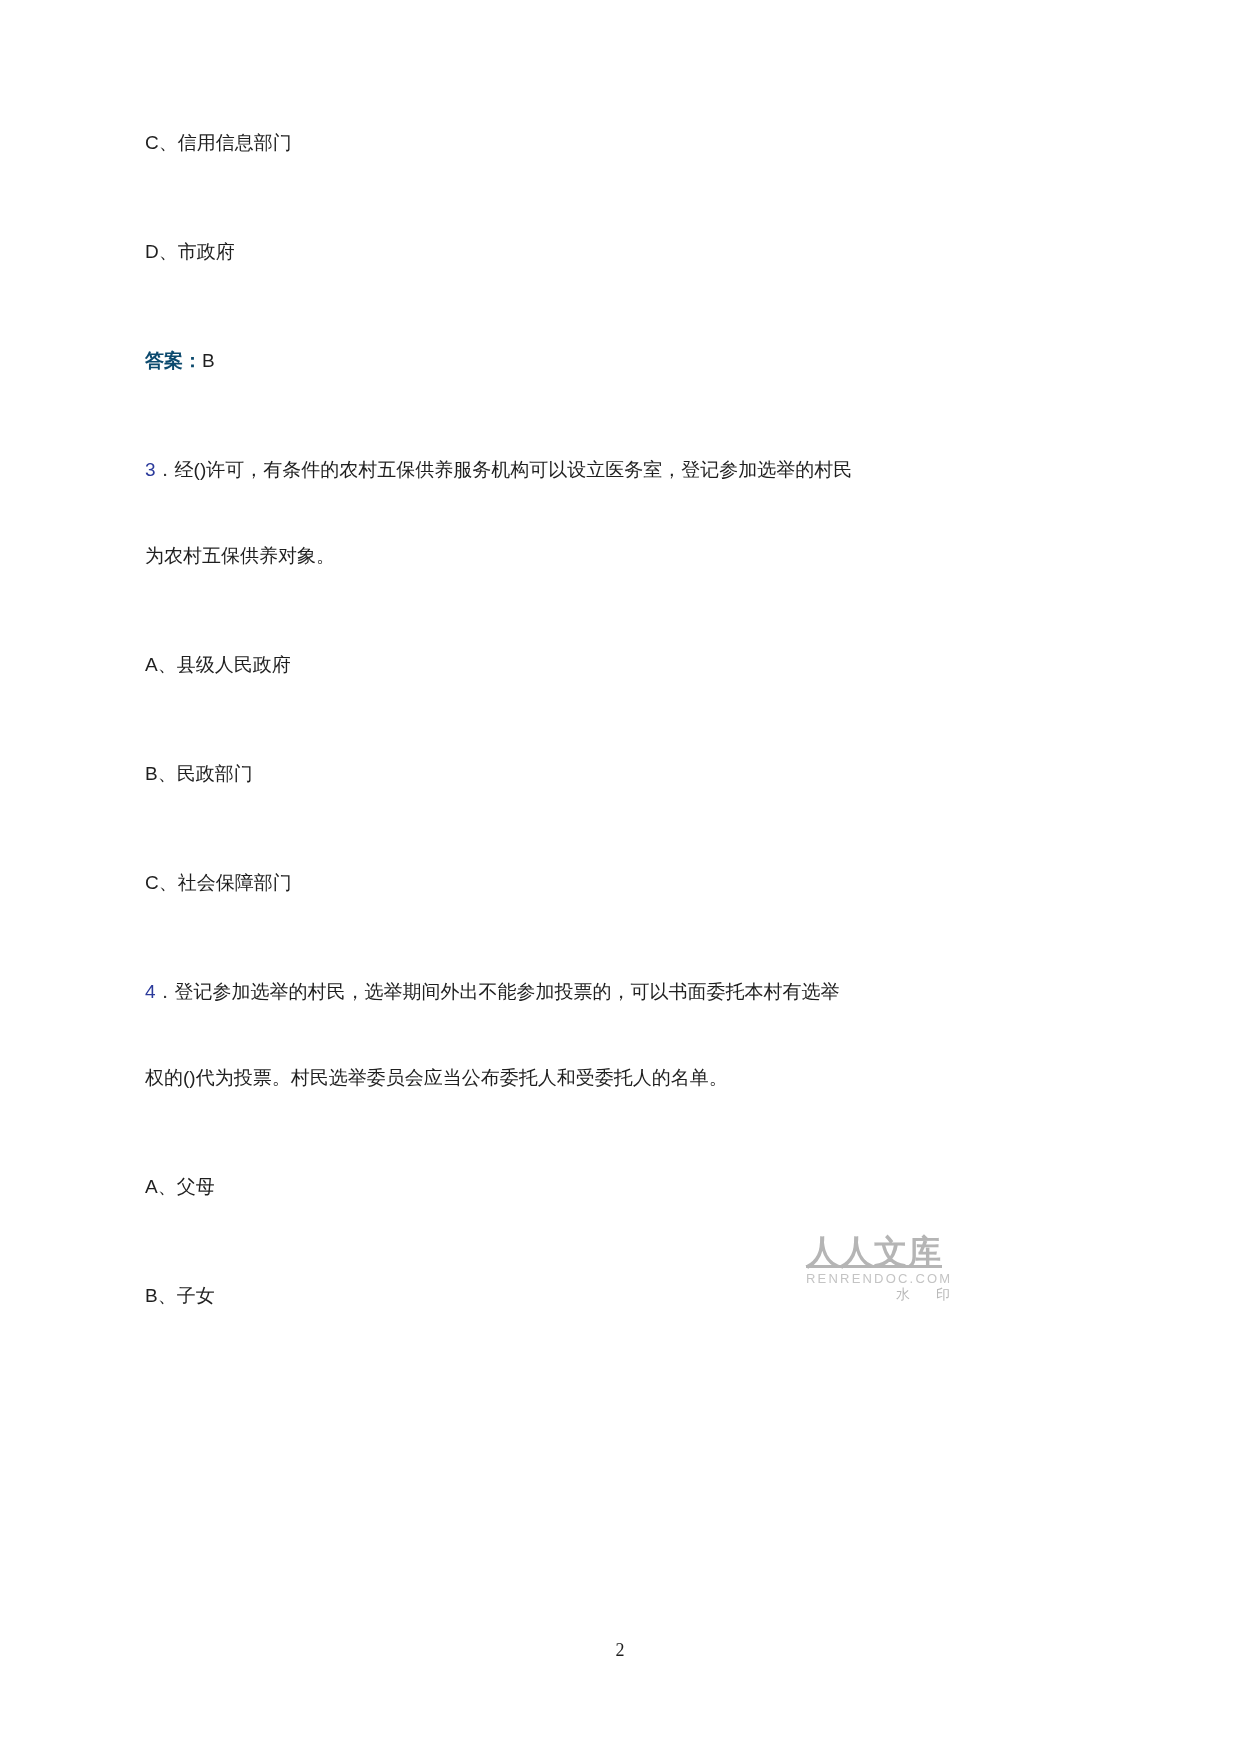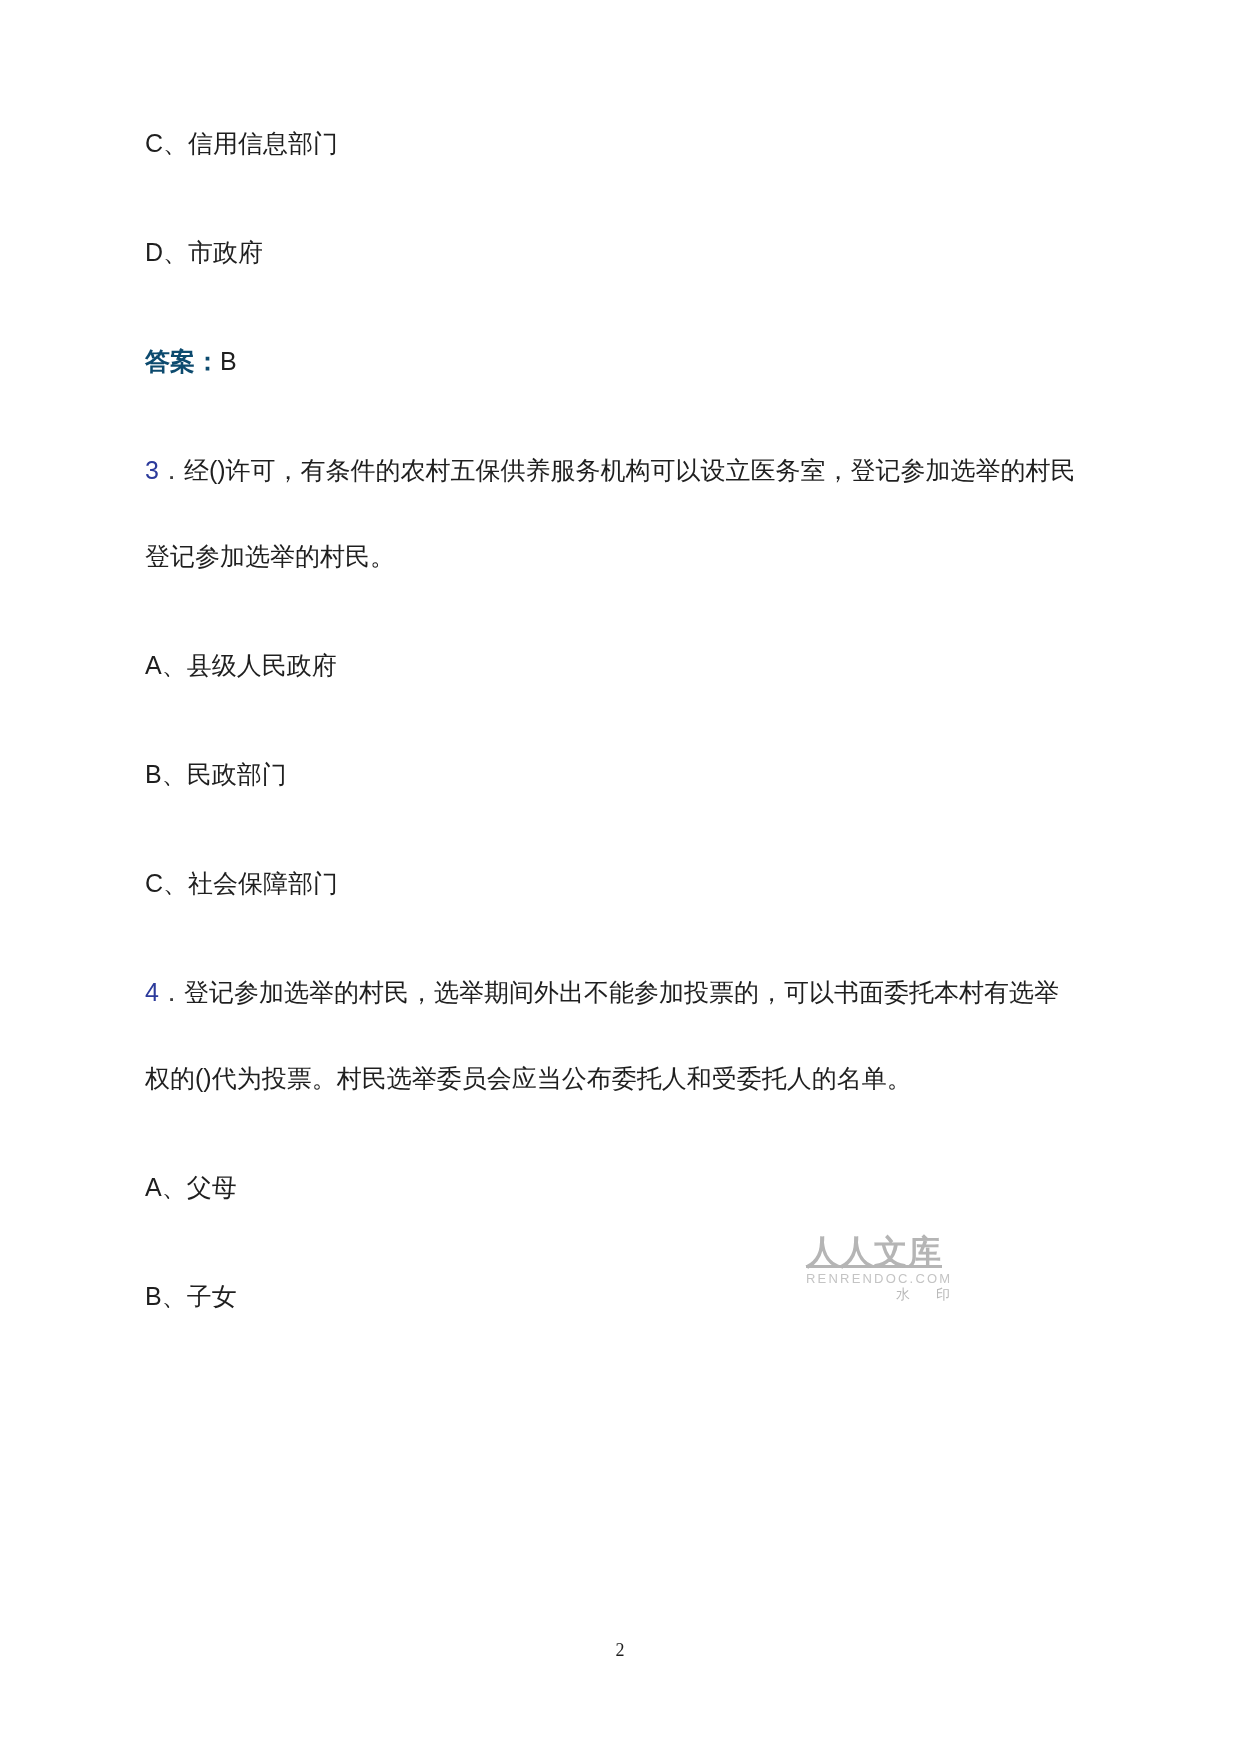--- a/index.html
+++ b/index.html
@@ -14,21 +14,21 @@
     overflow: hidden;
     font-family: "Liberation Sans", "DejaVu Sans", sans-serif;
     color: #1f1f1f;
   }
   .content {
     position: absolute;
     left: 145px;
     top: 100px;
     width: 950px;
     z-index: 1;
-    font-size: 25px;
+    font-size: 19px;
   }
   .para {
     line-height: 86px;
     margin: 0 0 23px 0;
     white-space: normal;
   }
   .qnum  { color: #2b3a9b; }
   .qsep  { color: #3a3a3a; }
   .ans-label, .ans-colon { color: #0c4a6e; font-weight: bold; }
   .ans-value { color: #1f1f1f; }
@@ -90,21 +90,21 @@
   <div class="para opt">D、市政府</div>
 
   <div class="para ans">
     <span class="ans-label">答案</span><span class="ans-colon">：</span><span class="ans-value">B</span>
   </div>
 
   <div class="para question">
     <div>
       <span class="qnum">3</span><span class="qsep">．</span><span>经()许可，有条件的农村五保供养服务机构可以设立医务室，登记参加选举的村民</span>
     </div>
-    <div>登记参加选举的村民。</div>
+    <div>为农村五保供养对象。</div>
   </div>
 
   <div class="para opt">A、县级人民政府</div>
 
   <div class="para opt">B、民政部门</div>
 
   <div class="para opt">C、社会保障部门</div>
 
 
 

